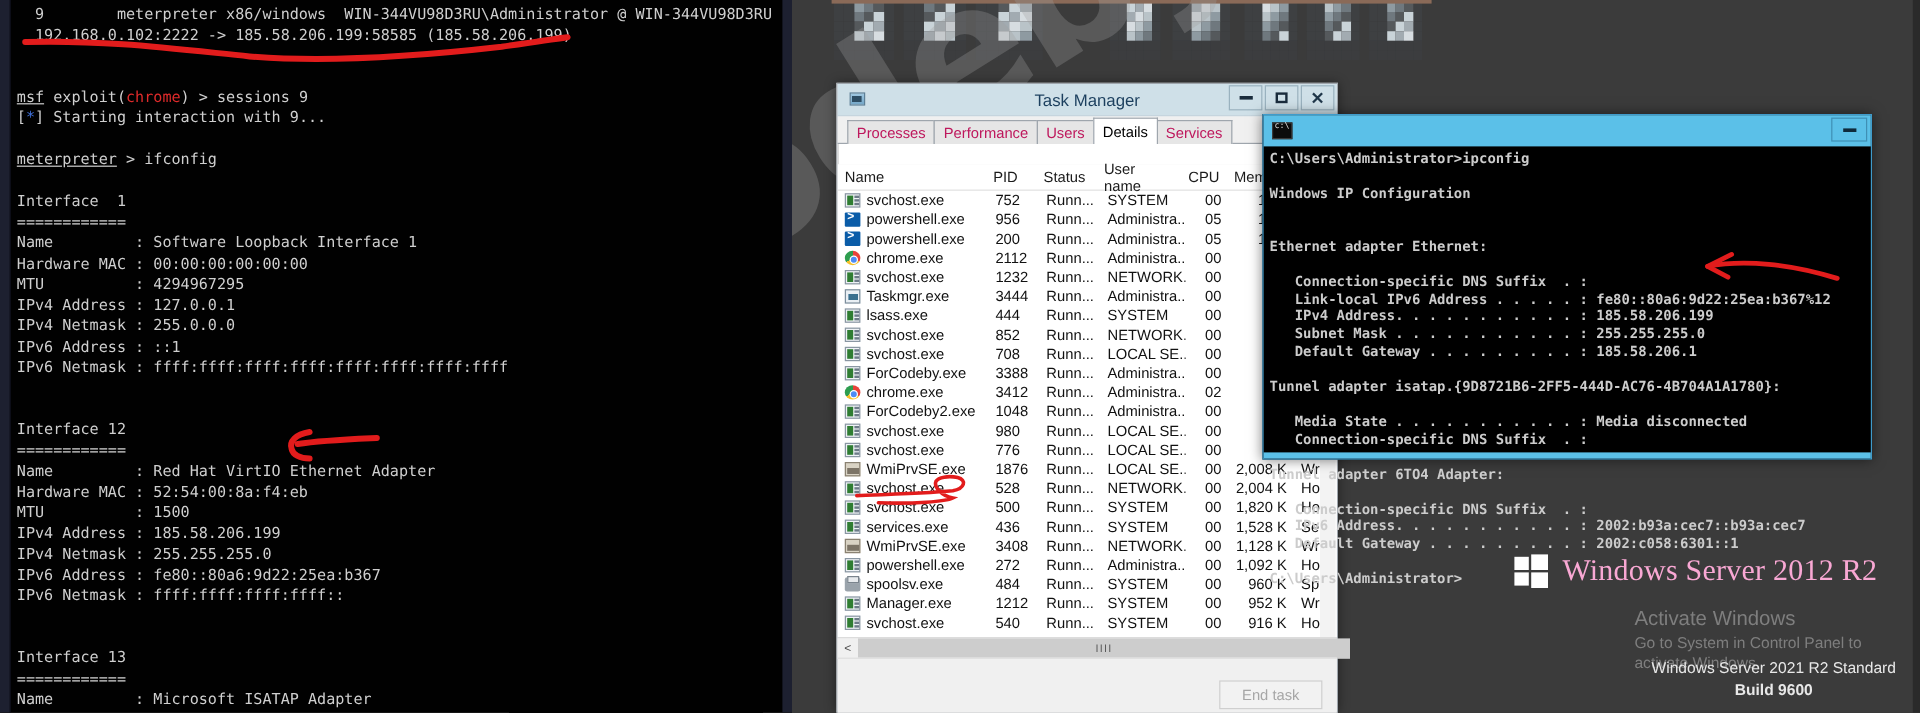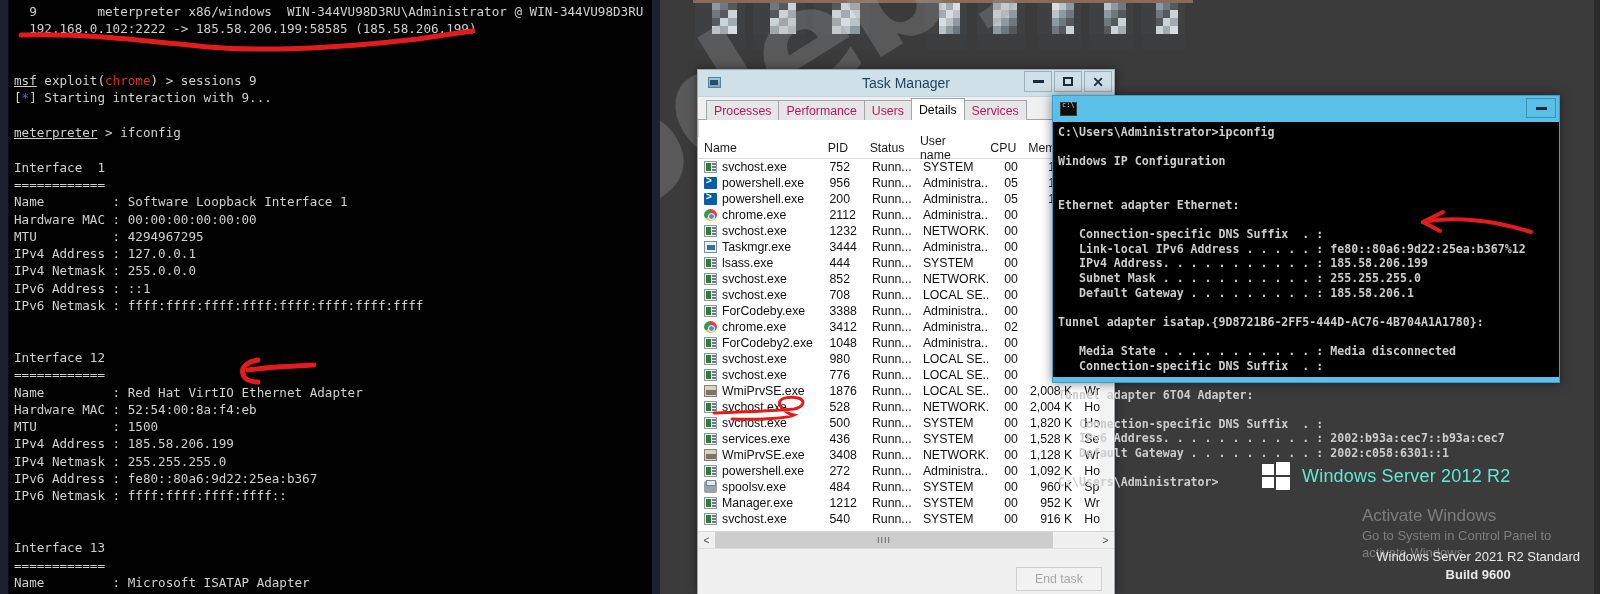--- a/index.html
+++ b/index.html
@@ -34,21 +34,21 @@
     display: flex; align-items: center; gap: 12px;
   }
   .win-flag { width: 28px; height: 28px; position: relative; }
   .win-flag i {
     position: absolute; background: #ffffff; display: block;
   }
   .win-flag i:nth-child(1){ left:0; top:2px; width:12px; height:11px; }
   .win-flag i:nth-child(2){ left:14px; top:0px; width:14px; height:13px; }
   .win-flag i:nth-child(3){ left:0; top:15px; width:12px; height:11px; }
   .win-flag i:nth-child(4){ left:14px; top:15px; width:14px; height:13px; }
-  .win-logo-text { color: #5eead4; font-size: 18px; font-weight: 300; letter-spacing: 0.2px; white-space: nowrap; }
+  .win-logo-text { color: #f9a8d4; font-size: 25px; font-weight: 300; letter-spacing: 0.2px; white-space: nowrap; font-family: Liberation Serif, serif; }
 
   .activate-block {
     position: absolute; left: 1362px; top: 505px;
     color: #7e7e7e;
   }
   .activate-title { font-size: 17px; font-weight: 300; line-height: 22px; }
   .activate-sub { font-size: 13px; font-weight: 300; line-height: 17px; }
 
   .build-block {
     position: absolute; right: 20px; top: 548px; text-align: right; color: #e8e8e8;
@@ -214,21 +214,21 @@
   .tm-hscroll {
     height: 17px; background: #f0f0f0; border-top: 1px solid #d6d6d6;
     display: flex; align-items: center; position: relative;
   }
   .tm-hscroll .arrow {
     width: 17px; height: 17px; display:flex; align-items:center; justify-content:center;
     font-size: 10px; color: #4a4a4a; background: #f0f0f0;
   }
   .tm-hscroll .track { flex: 1; height: 17px; background: #f0f0f0; position: relative; }
   .tm-hscroll .thumb {
-    position: absolute; left: 0; top: 0; height: 17px; width: 338px;
+    position: absolute; left: 0; top: 0; height: 17px; width: 410px;
     background: #cdcdcd;
     display: flex; align-items: center; justify-content: center;
     color: #5a5a5a; font-size: 9px; letter-spacing: 1px;
   }
 
   .tm-footer {
     height: 62px; background: #f0f0f0; display: flex; align-items: center;
     padding: 0 12px; border-top: 1px solid #dedede; position: relative;
   }
   .endtask {

